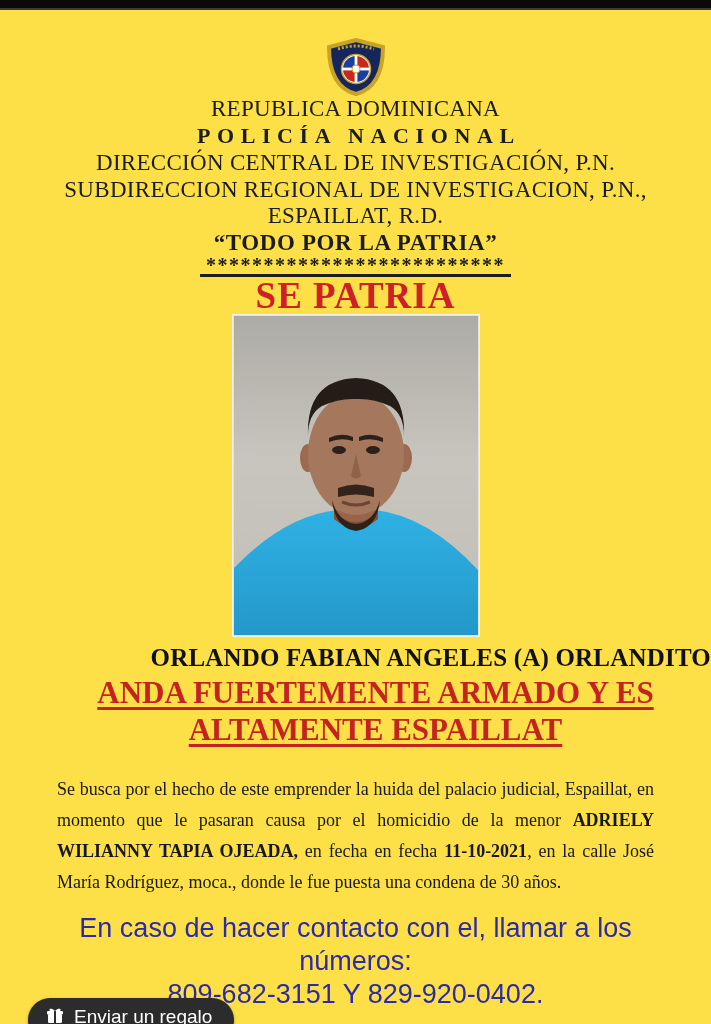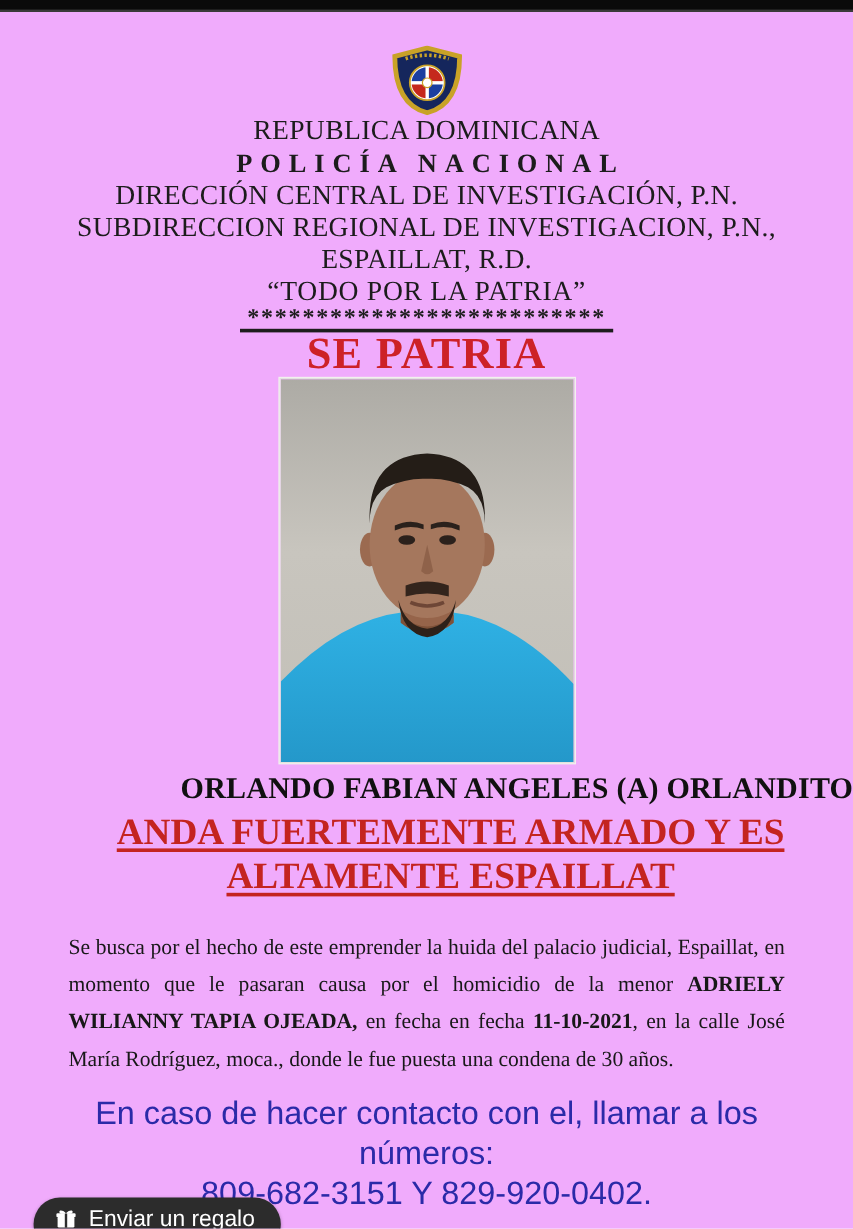--- a/index.html
+++ b/index.html
@@ -3,42 +3,42 @@
 <meta charset="utf-8">
 <style>
   * { margin: 0; padding: 0; box-sizing: border-box; }
   html, body { background: #ffffff; }
   body { font-family: "Liberation Serif", serif; }
   .poster {
     position: relative;
     width: 711px;
     height: 1024px;
     margin: 0 auto;
-    background: #f0abfc;
+    background: #fde047;
     overflow: hidden;
   }
   .top-bar {
     width: 100%;
     height: 10px;
     background: #0a0a0a;
     border-bottom: 2px solid #3a3a3a;
   }
   .header { text-align: center; color: #1c1c1c; }
   .emblem-wrap { margin-top: 28px; line-height: 0; }
   .hline { font-size: 23px; line-height: 26px; letter-spacing: 0.3px; }
   .hline.institution {
     font-weight: bold;
     font-size: 22px;
     line-height: 27px;
     letter-spacing: 0.30em;
     margin-left: 0.30em; 
   }
   .hline.direction, .hline.subdirection { line-height: 27px; }
   .hline.province { line-height: 26px; }
-  .hline.motto { font-weight: normal; line-height: 27px; letter-spacing: 0.6px; }
+  .hline.motto { font-weight: bold; line-height: 27px; letter-spacing: 0.6px; }
   .separator {
     width: fit-content;
     margin: 2px auto 0 auto;
     border-bottom: 3px solid #1d1d1d;
     padding: 0 6px 1px 6px;
   }
   .separator .asterisks {
     display: block;
     font-weight: bold;
     font-size: 20px;

